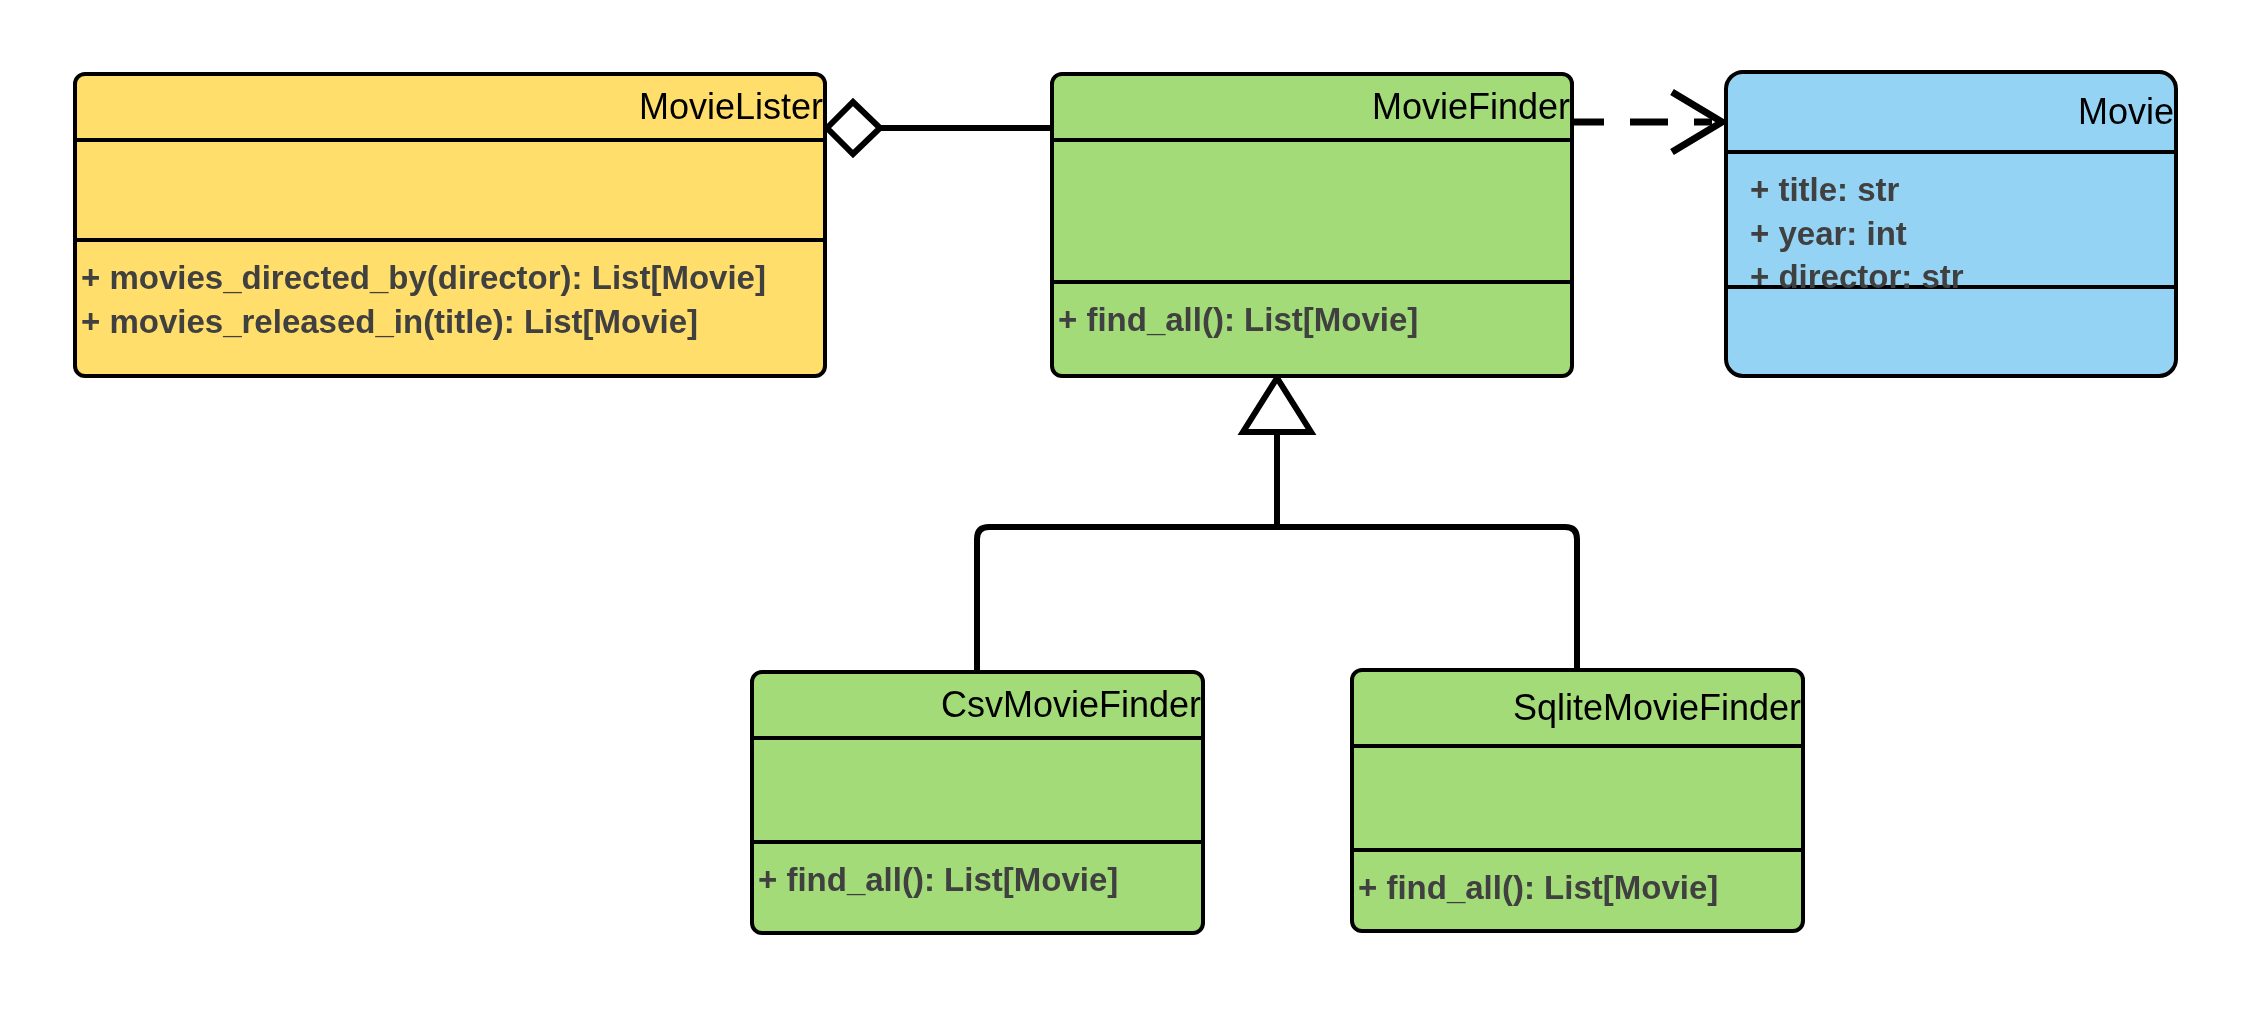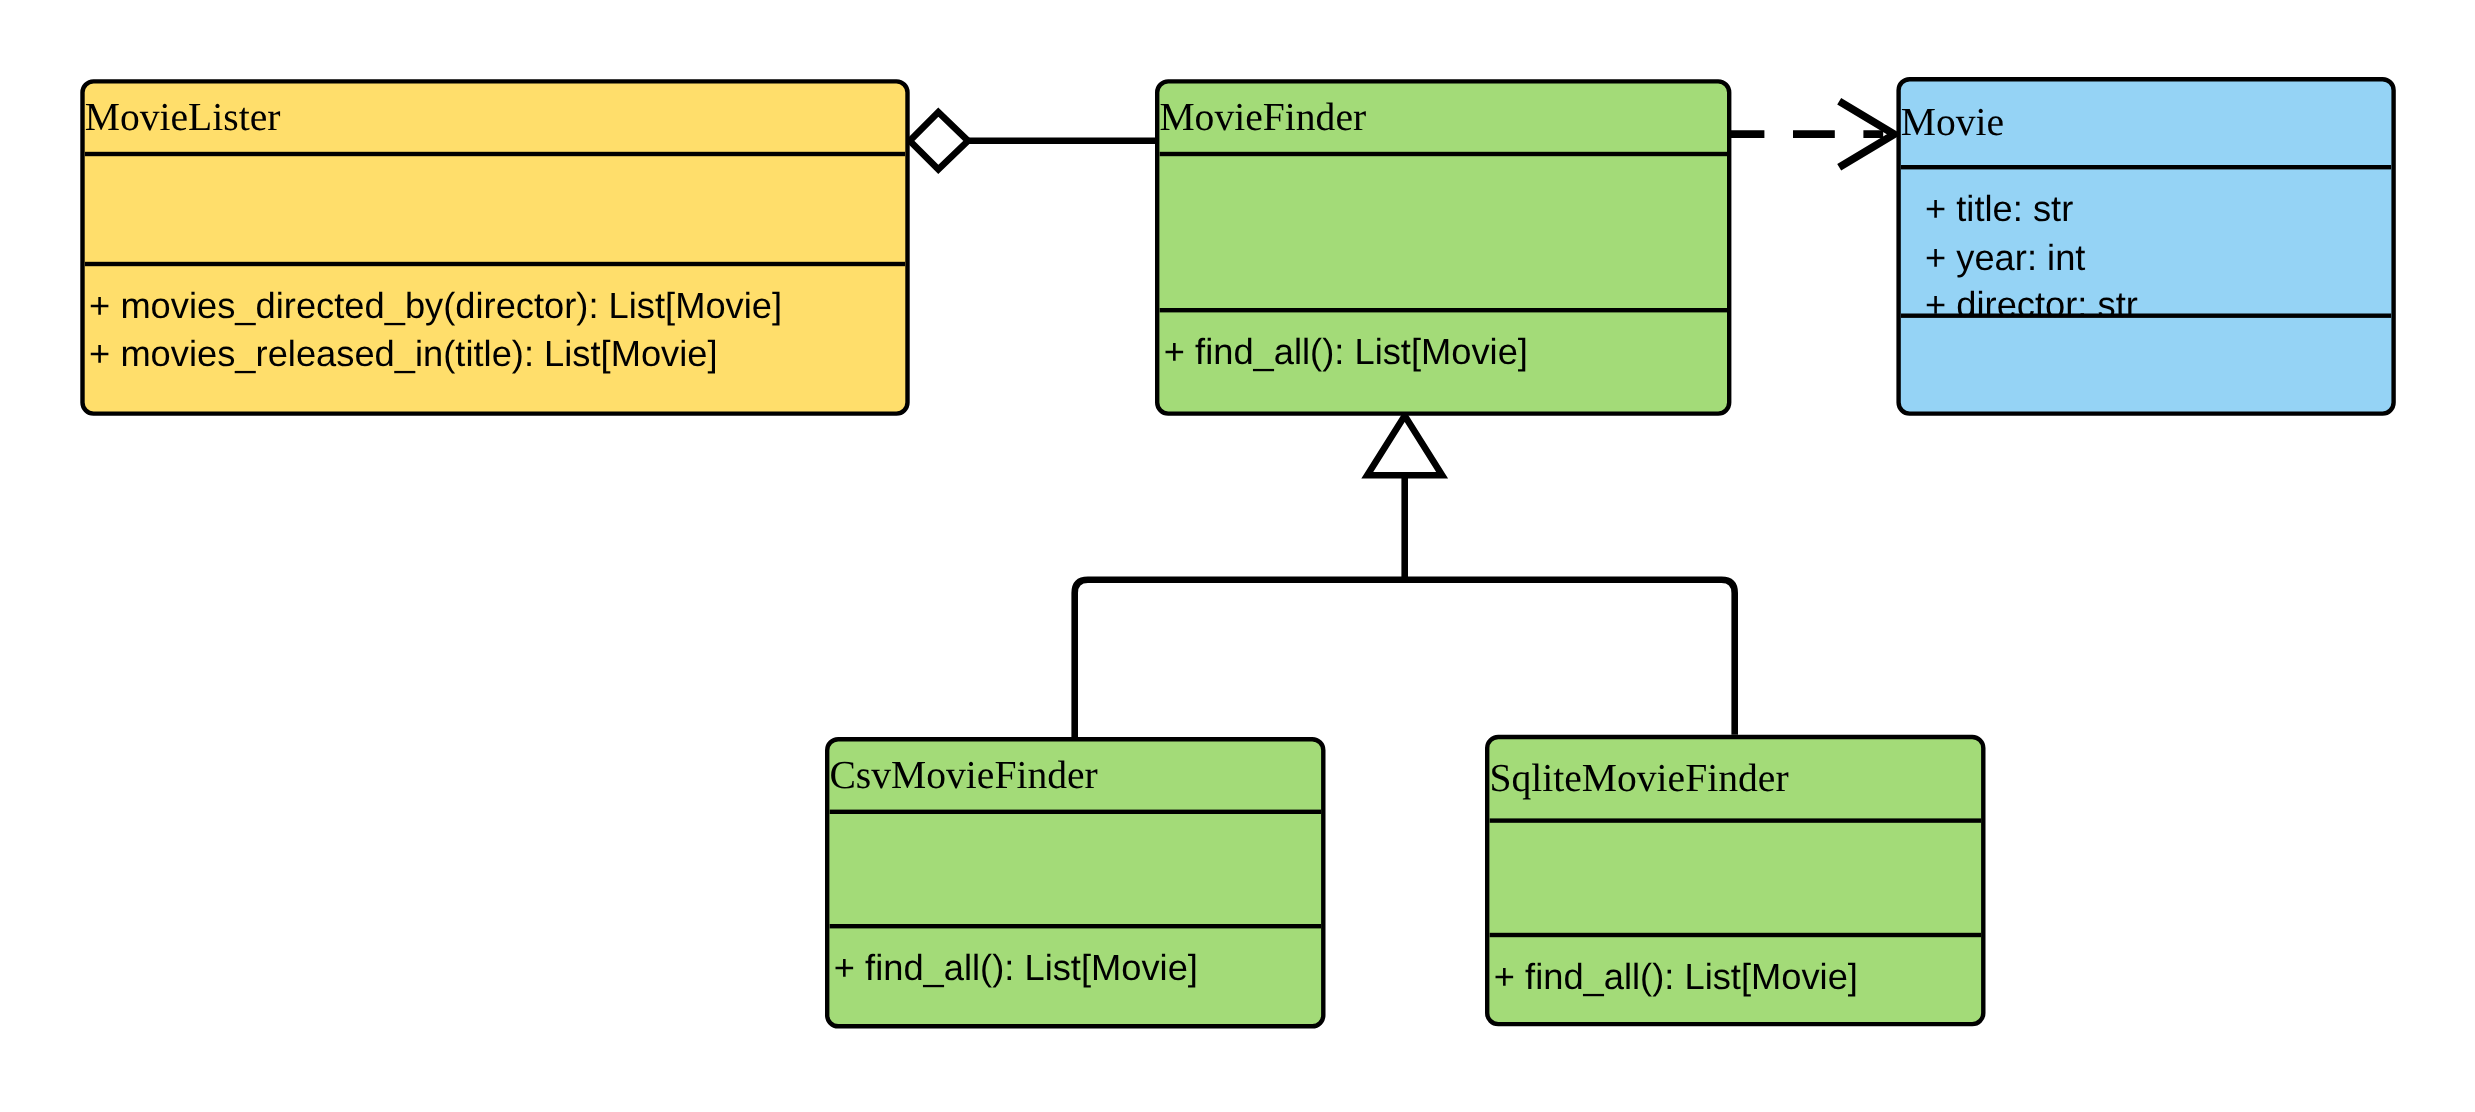--- a/index.html
+++ b/index.html
@@ -34,43 +34,43 @@
     overflow: hidden;
     z-index: 5;
   }
   .compartment {
     box-sizing: border-box;
     position: relative;
   }
   .comp-name {
     display: flex;
     align-items: center;
-    justify-content: flex-start;
+    justify-content: flex-end;
     border-bottom: 4px solid #000000;
-    font-family: Liberation Serif, serif;
   }
   .comp-attrs {
     border-bottom: 4px solid #000000;
     padding: 14px 22px 10px 22px;
   }
   .comp-ops {
     padding: 14px 22px 10px 4px;
   }
   .class-title {
     font-size: 36px;
     color: #000000;
     line-height: 1.1;
     text-align: center;
     white-space: nowrap;
   }
   .member {
     font-size: 33px;
-    color: #000000;
+    color: #404040;
     line-height: 1.32;
     white-space: nowrap;
+    font-weight: bold;
   }
   
   #class-movielister {
     left: 73px; top: 72px; width: 754px; height: 306px;
     background: #ffde6b;
   }
   #class-movielister .comp-name { height: 66px; }
   #class-movielister .comp-attrs { height: 100px; }
   #class-movielister .comp-ops { height: 132px; }
 
@@ -78,20 +78,21 @@
     left: 1050px; top: 72px; width: 524px; height: 306px;
     background: #a3db78;
   }
   #class-moviefinder .comp-name { height: 66px; }
   #class-moviefinder .comp-attrs { height: 142px; }
   #class-moviefinder .comp-ops { height: 90px; }
 
   #class-movie {
     left: 1724px; top: 70px; width: 454px; height: 308px;
     background: #95d3f5;
+    border-radius: 19px;
   }
   #class-movie .comp-name { height: 80px; }
   #class-movie .comp-attrs { height: 135px; }
   #class-movie .comp-ops { height: 85px; }
 
   #class-csvmoviefinder {
     left: 750px; top: 670px; width: 455px; height: 265px;
     background: #a3db78;
   }
   #class-csvmoviefinder .comp-name { height: 66px; }

